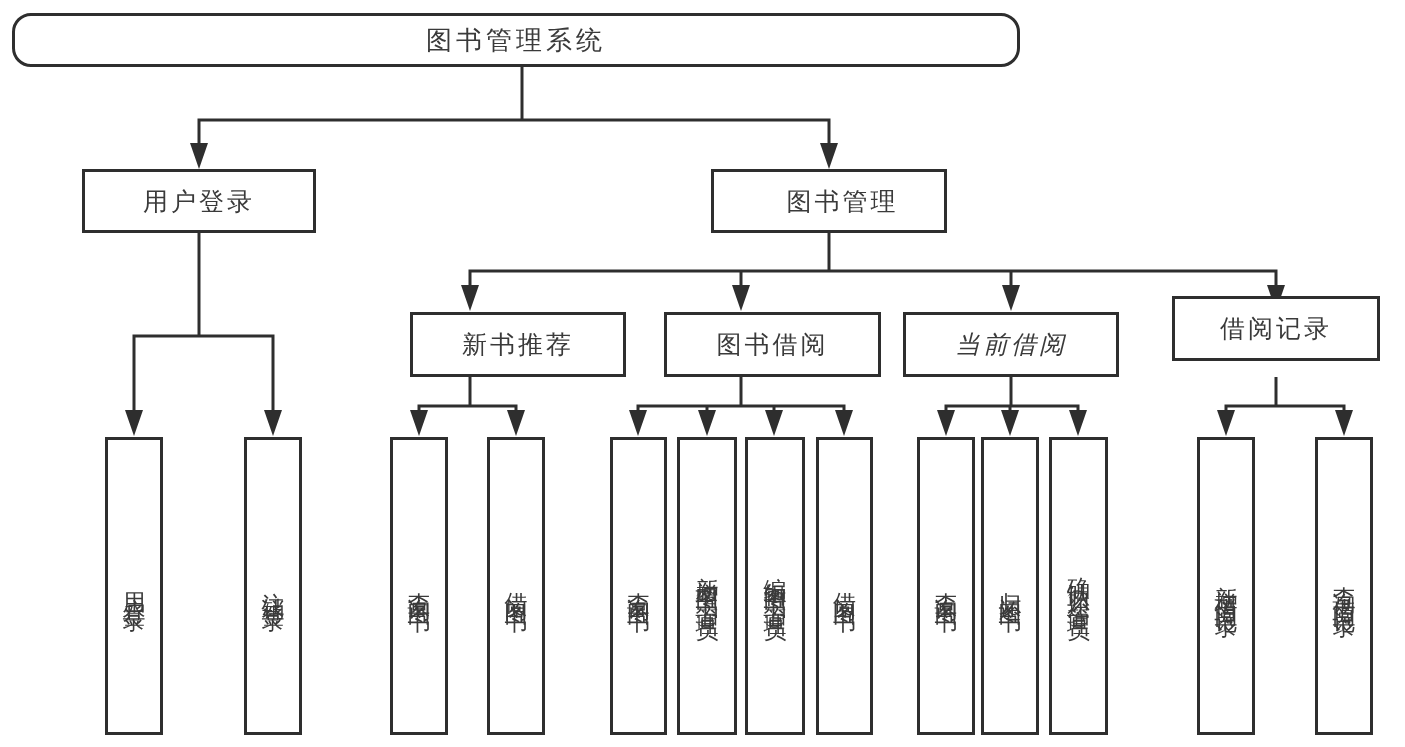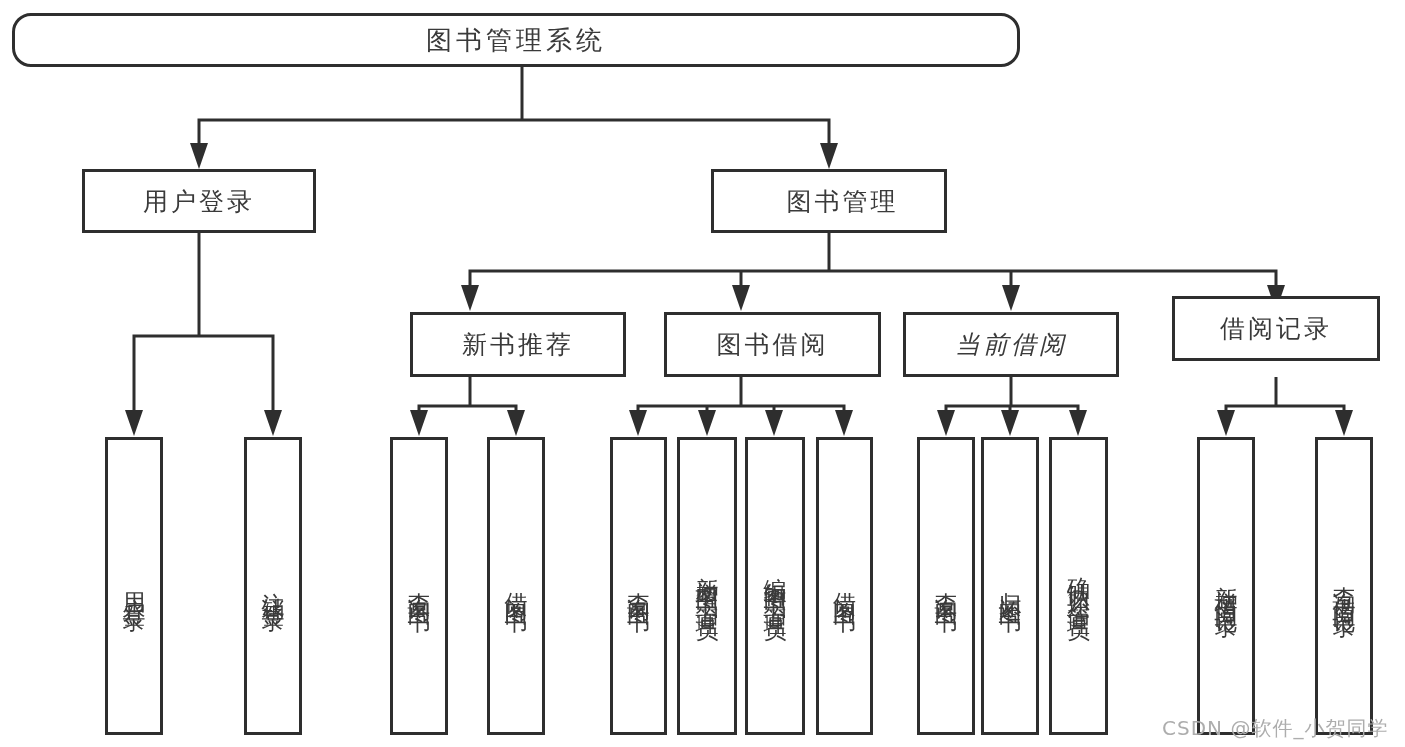--- a/index.html
+++ b/index.html
@@ -199,15 +199,14 @@
   <div class="node leaf b-lf11">
     <span class="vlabel">确认归还（管理员）</span>
   </div>
   <div class="node leaf b-lf12">
     <span class="vlabel">新增借阅记录</span>
   </div>
   <div class="node leaf b-lf13">
     <span class="vlabel">查询借阅记录</span>
   </div>
 
-  <div class="watermark">CSDN @软件_小贺同学</div>
 
 </div>
 
 </body></html>

